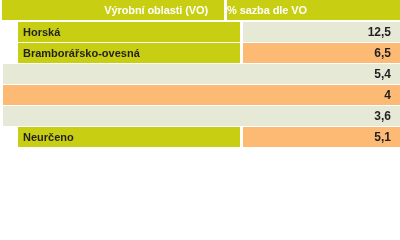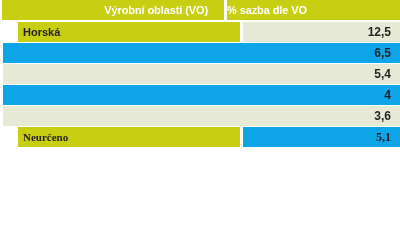--- a/index.html
+++ b/index.html
@@ -63,21 +63,20 @@
     flex: 1 1 auto;
   }
   .trow {
     display: flex;
     height: 20px;
     flex: 0 0 20px;
     margin-bottom: 1px;
   }
   .trow:last-child {
     margin-bottom: 0;
-    font-family: Liberation Serif, serif;
   }
   .td-label {
     width: 222px;
     flex: 0 0 222px;
     margin-left: 18px;
     box-sizing: border-box;
     background: #c8cf12;
     color: #231f20;
     font-weight: bold;
     font-size: 11px;
@@ -93,40 +92,41 @@
     color: #231f20;
     font-weight: bold;
     font-size: 12px;
     line-height: 20px;
     text-align: right;
     padding-right: 9px;
     white-space: nowrap;
     overflow: hidden;
   }
   .shade-a .td-value { background: #e7e9d7; }
-  .shade-b .td-value { background: #0ea5e9; }
+  .shade-b .td-value { background: #fdba74; }
 </style>
 </head>
 <body>
 
 <div id="table-root">
 
   <div class="thead">
     <div class="th th-label">Výrobní oblasti (VO)</div>
     <div class="th th-value">% sazba dle VO</div>
   </div>
 
   <div class="tbody">
 
     <div class="trow shade-a">
       <div class="td-label">Horská</div>
       <div class="td-value">12,5</div>
     </div>
 
     <div class="trow shade-b">
+      <div class="td-label">Bramborářsko-ovesná</div>
       <div class="td-value">6,5</div>
     </div>
 
     <div class="trow shade-a">
       <div class="td-value">5,4</div>
     </div>
 
     <div class="trow shade-b">
       <div class="td-value">4</div>
     </div>

